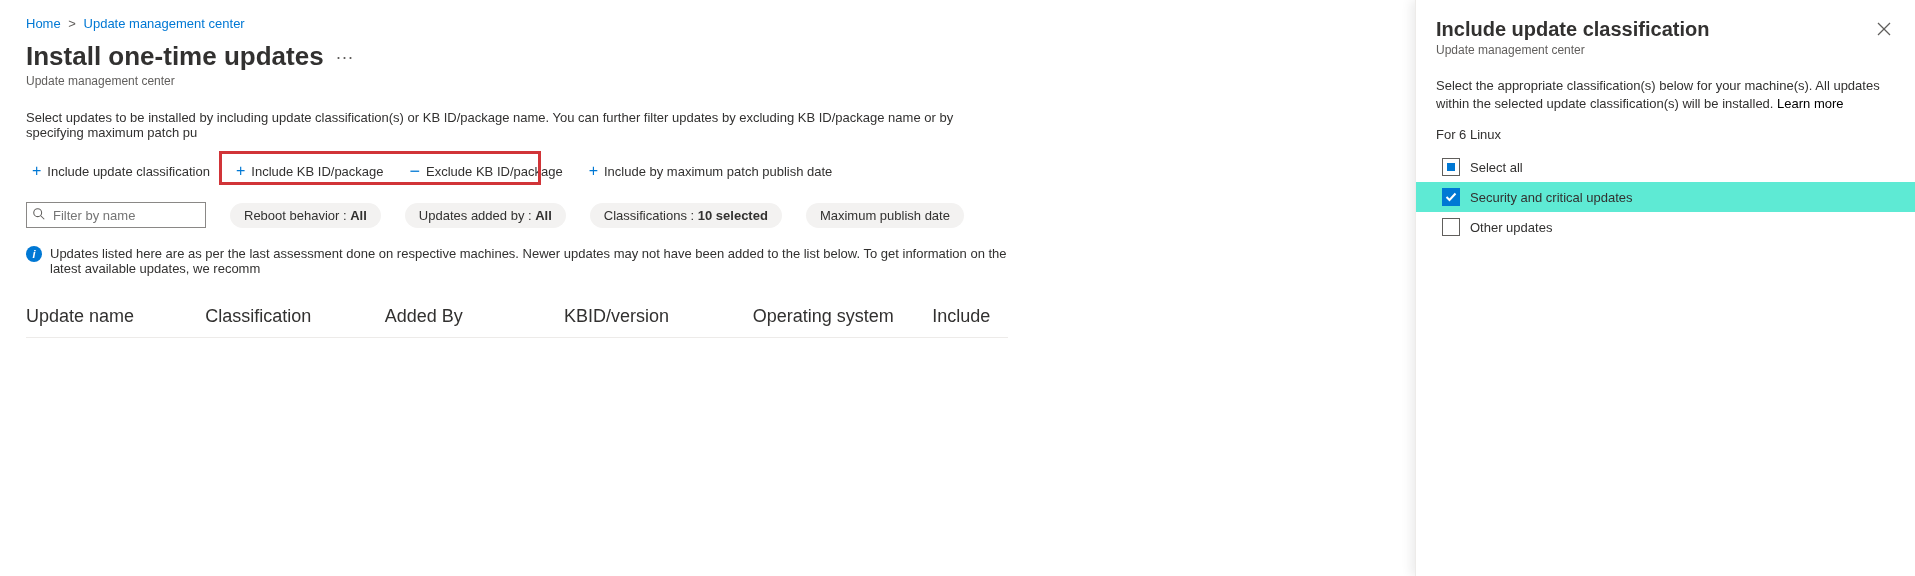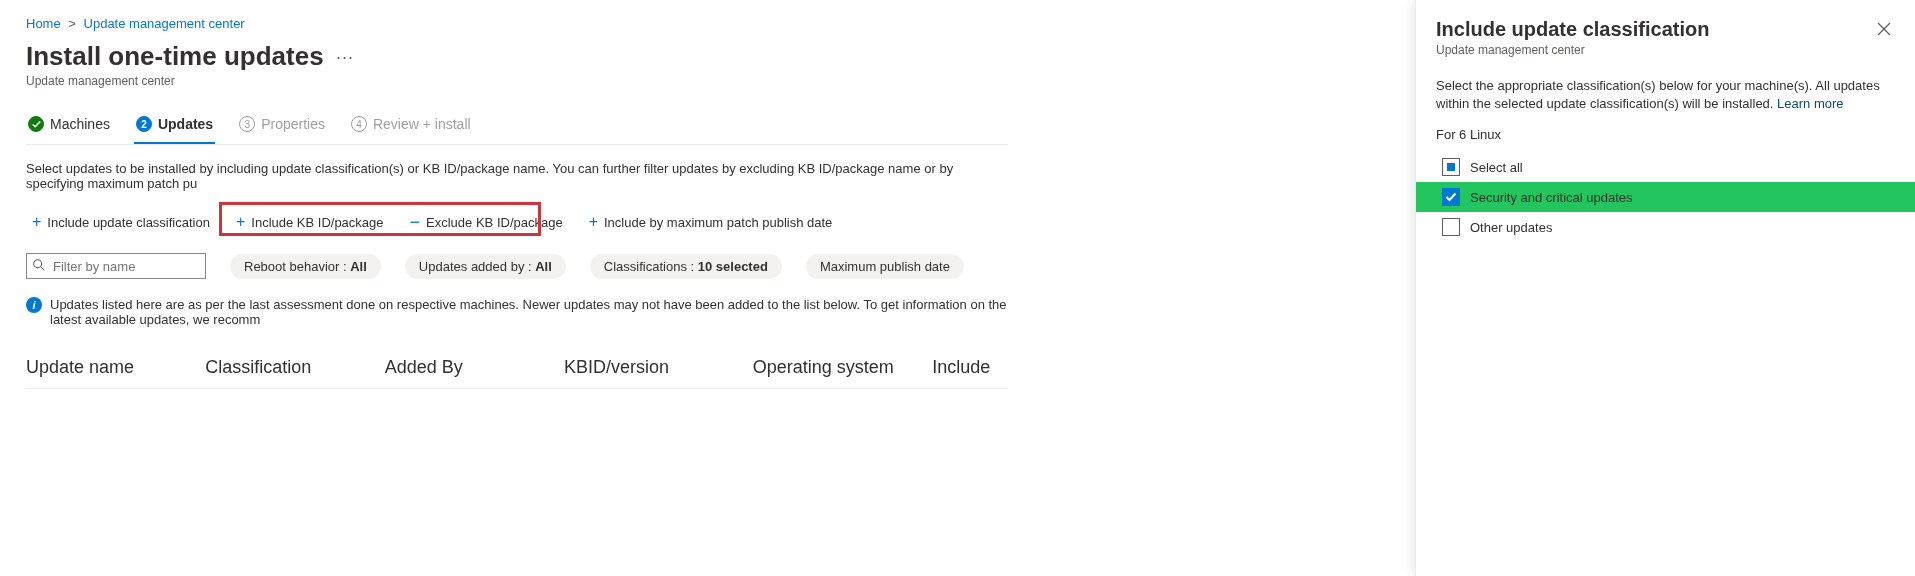--- a/index.html
+++ b/index.html
@@ -155,30 +155,30 @@
     box-shadow:-4px 0 10px rgba(0,0,0,0.08);
     padding:18px 20px;
   }
   .panel-header {
     display:flex; justify-content:space-between; align-items:flex-start;
   }
   .panel-title { font-size:20px; font-weight:600; margin:0; }
   .panel-sub { font-size:12px; color:#605e5c; margin-top:2px; margin-bottom:20px; }
   .close-btn { background:none; border:none; cursor:pointer; color:#605e5c; font-size:14px; padding:4px; }
   .panel-desc { font-size:13px; color:#323130; line-height:1.4; margin-bottom:14px; }
-  .panel-desc a { color:#0c4a6e; text-decoration:none; }
+  .panel-desc a { color:#000000; text-decoration:none; }
   .panel-for { font-size:13px; margin-bottom:10px; }
   .check-row {
     display:flex; align-items:center; gap:10px;
     padding:6px 6px;
     font-size:13px;
     cursor:pointer;
   }
   .check-row.selected {
-    background:#22c55e;
+    background:#5eead4;
     margin:0 -20px;
     padding:6px 26px;
   }
   .cb {
     width:18px; height:18px; border:1px solid #605e5c;
     display:flex; align-items:center; justify-content:center;
     flex:0 0 18px;
   }
   .cb.checked { background:#0078d4; border-color:#0078d4; color:#fff; }
   .cb.indeterminate::after {
@@ -197,42 +197,20 @@
       <a href="#">Home</a>
       <span class="sep">&gt;</span>
       <a href="#">Update management center</a>
     </div>
     <div class="title-row">
       <h1 class="page-title">Install one-time updates</h1>
       <span class="ellipsis">···</span>
     </div>
     <div class="subtitle">Update management center </div>
 
-    <div class="steps">
-      <div class="step completed">
-        <span class="circle">
-          <svg width="9" height="9" viewBox="0 0 12 12">
-              <path d="M1 6 L4.2 9 L11 2" stroke="#fff" stroke-width="2" fill="none"></path>
-            </svg>
-        </span>
-        <span>Machines</span>
-      </div>
-      <div class="step active">
-        <span class="circle">2</span>
-        <span>Updates</span>
-      </div>
-      <div class="step">
-        <span class="circle">3</span>
-        <span>Properties</span>
-      </div>
-      <div class="step">
-        <span class="circle">4</span>
-        <span>Review + install</span>
-      </div>
-    </div>
 
     <div class="hint">Select updates to be installed by including update classification(s) or KB ID/package name. You can further filter updates by excluding KB ID/package name or by specifying maximum patch pu</div>
 
     <div class="toolbar">
       <button class="tool-btn">
         <span class="plus">+</span>
         <span>Include update classification</span>
       </button>
       <button class="tool-btn">
         <span class="plus">+</span>

